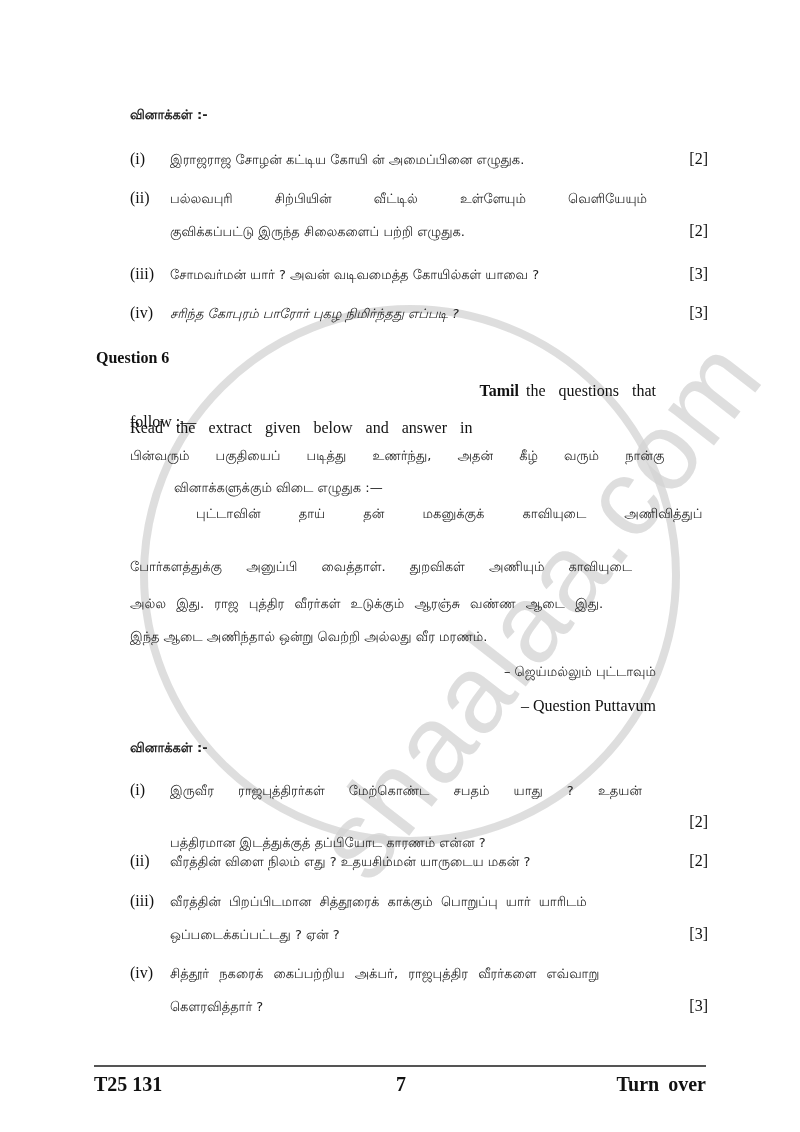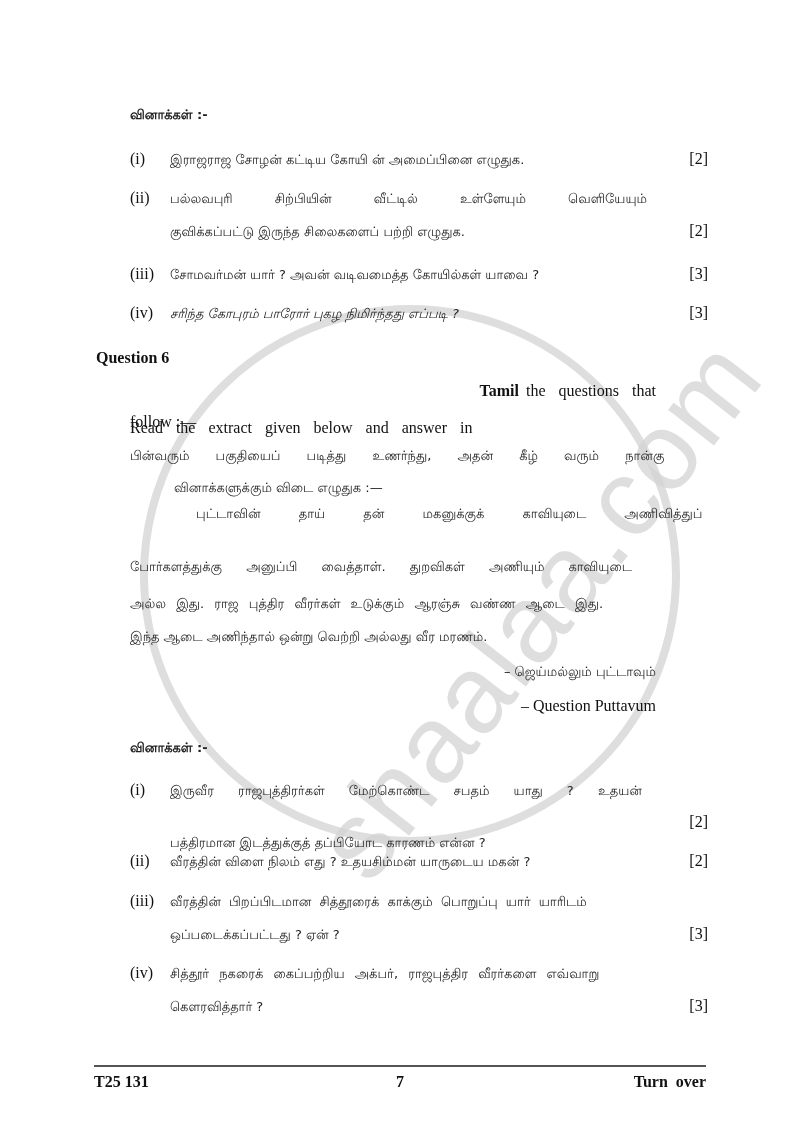--- a/index.html
+++ b/index.html
@@ -12,21 +12,21 @@
   .num { font-family:"Liberation Serif", serif; font-size:16px; color:#111; }
   .mark { font-family:"Liberation Serif", serif; font-size:16px; color:#111; position:absolute; right:92px; }
   .bold { font-weight:bold; }
   .just { display:flex; justify-content:space-between; }
   .watermark-circle { position:absolute; left:140px; top:305px; width:540px; height:540px;
         border:8px solid #d8d8d8; border-radius:50%; box-sizing:border-box; opacity:0.85; }
   .watermark-text { position:absolute; left:215px; top:545px; font-family:"Liberation Sans", sans-serif;
         font-size:110px; color:#d4d4d4; transform:rotate(-52deg); transform-origin:center; opacity:0.75;
         letter-spacing:2px; }
   .rule { position:absolute; left:94px; top:1065px; width:612px; height:2px; background:#555; }
-  .footer { position:absolute; top:1073px; font-family:"Liberation Serif", serif; font-weight:bold; font-size:16px; }
+  .footer { position:absolute; top:1073px; font-family:"Liberation Serif", serif; font-weight:bold; font-size:20px; }
 </style>
 </head>
 <body>
 
 <div class="page">
 
   <div class="watermark-circle"></div>
   <div class="watermark-text abs">shaalaa.com</div>
 
   <div class="abs ta bold" style="left:130px; top:107px; font-size:13px;">வினாக்கள் :-</div>

